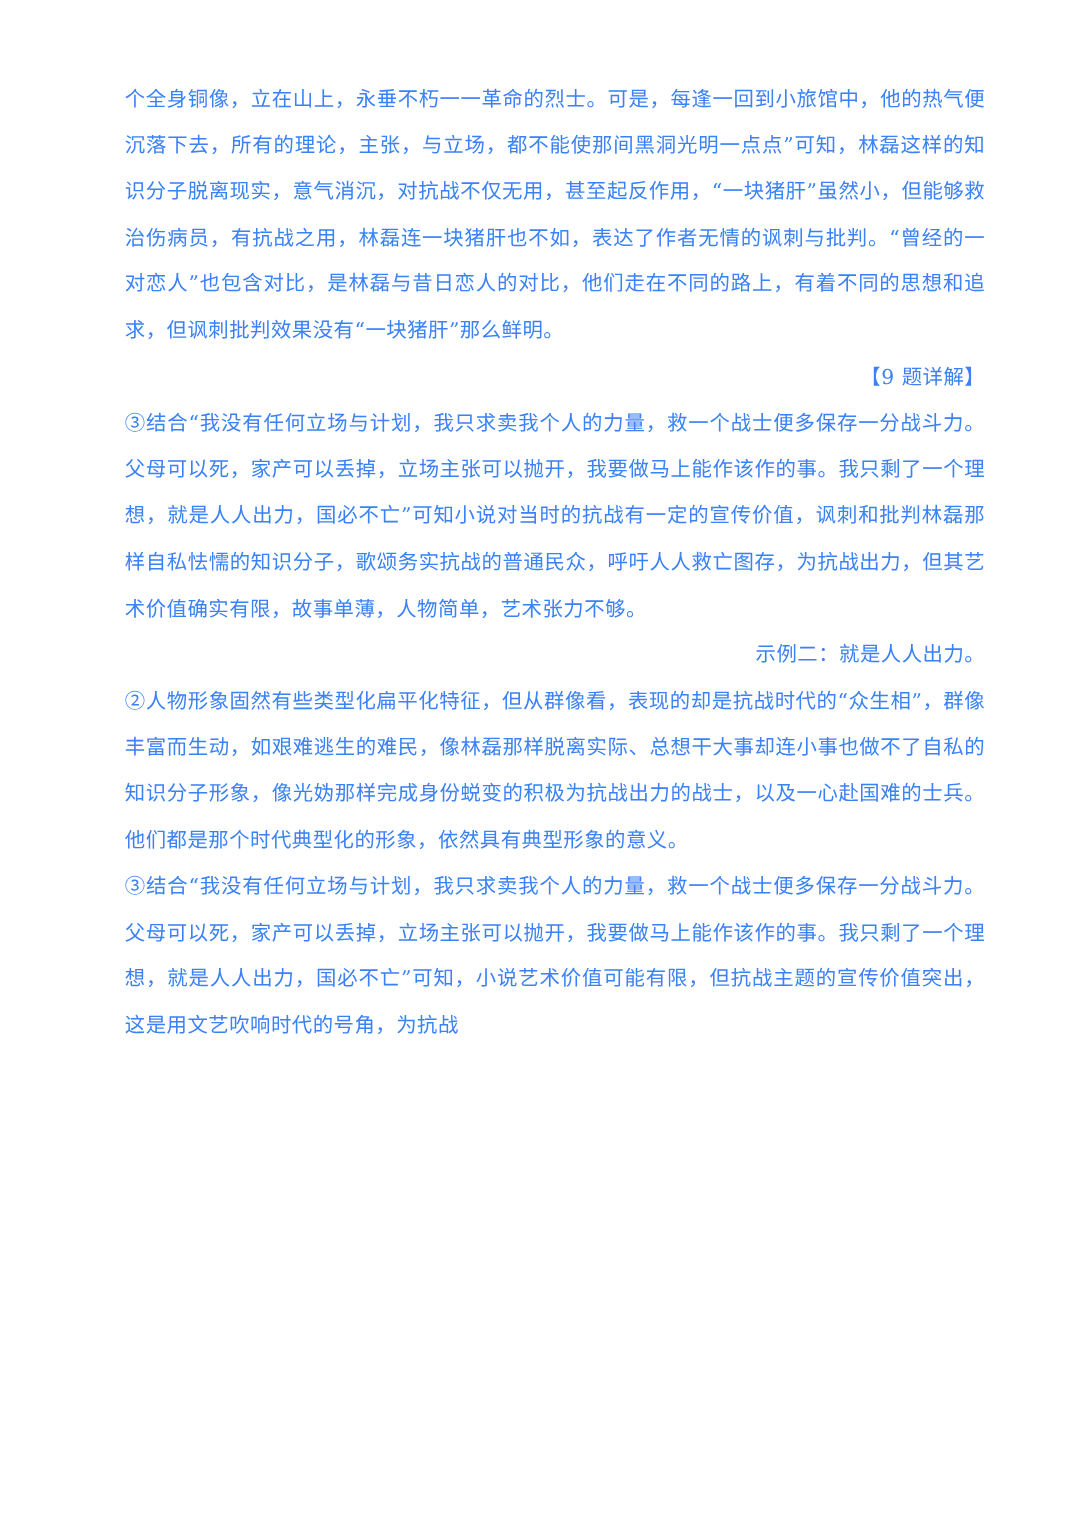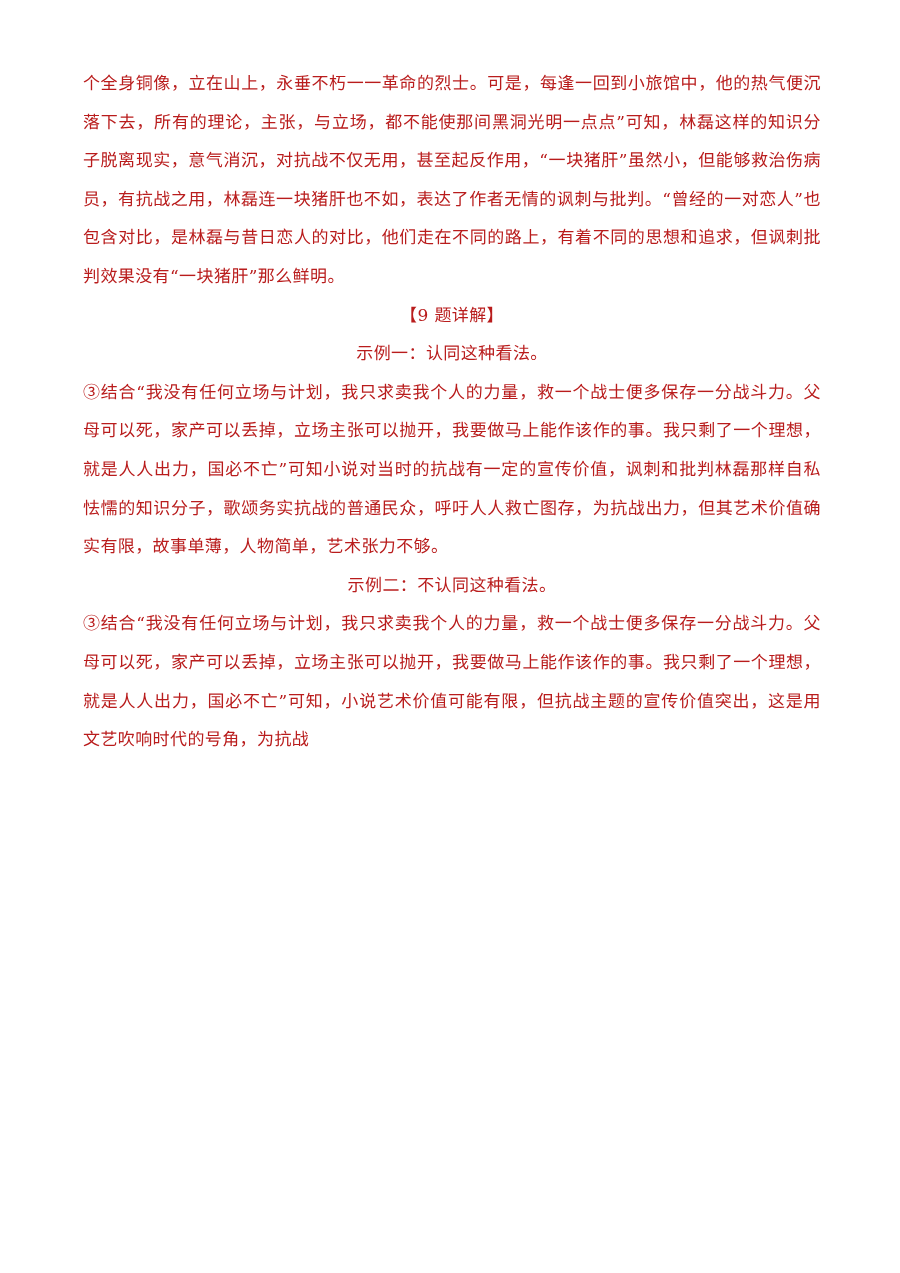--- a/index.html
+++ b/index.html
@@ -6,42 +6,42 @@
     margin: 0;
     padding: 0;
     background: #ffffff;
   }
   .page {
     position: relative;
     width: 900px;
     height: 1273px;
     box-sizing: border-box;
     background: #ffffff;
-    padding: 64px 79px 0 83px;
+    padding: 64px 79px 0 104px;
     overflow: hidden;
     font-family: "DejaVu Serif", "Liberation Serif", serif;
     font-size: 17px;
     line-height: 38.6px;
-    color: #b91c1c;
+    color: #3b82f6;
   }
   .para {
     margin: 0;
     padding: 0;
     text-align: justify;
     text-justify: inter-ideograph;
     letter-spacing: 0.4px;
     word-break: break-all;
   }
   .para.heading {
-    text-align: center;
+    text-align: right;
   }
 </style>
 </head>
 <body>
 
 <div class="page">
   <p class="para">个全身铜像，立在山上，永垂不朽一一革命的烈士。可是，每逢一回到小旅馆中，他的热气便沉落下去，所有的理论，主张，与立场，都不能使那间黑洞光明一点点”可知，林磊这样的知识分子脱离现实，意气消沉，对抗战不仅无用，甚至起反作用，“一块猪肝”虽然小，但能够救治伤病员，有抗战之用，林磊连一块猪肝也不如，表达了作者无情的讽刺与批判。“曾经的一对恋人”也包含对比，是林磊与昔日恋人的对比，他们走在不同的路上，有着不同的思想和追求，但讽刺批判效果没有“一块猪肝”那么鲜明。</p>
   <p class="para heading">【9 题详解】</p>
-  <p class="para heading">示例一：认同这种看法。</p>
   <p class="para">③结合“我没有任何立场与计划，我只求卖我个人的力量，救一个战士便多保存一分战斗力。父母可以死，家产可以丢掉，立场主张可以抛开，我要做马上能作该作的事。我只剩了一个理想，就是人人出力，国必不亡”可知小说对当时的抗战有一定的宣传价值，讽刺和批判林磊那样自私怯懦的知识分子，歌颂务实抗战的普通民众，呼吁人人救亡图存，为抗战出力，但其艺术价值确实有限，故事单薄，人物简单，艺术张力不够。</p>
-  <p class="para heading">示例二：不认同这种看法。</p>
+  <p class="para heading">示例二：就是人人出力。</p>
+  <p class="para">②人物形象固然有些类型化扁平化特征，但从群像看，表现的却是抗战时代的“众生相”，群像丰富而生动，如艰难逃生的难民，像林磊那样脱离实际、总想干大事却连小事也做不了自私的知识分子形象，像光妫那样完成身份蜕变的积极为抗战出力的战士，以及一心赴国难的士兵。他们都是那个时代典型化的形象，依然具有典型形象的意义。</p>
   <p class="para">③结合“我没有任何立场与计划，我只求卖我个人的力量，救一个战士便多保存一分战斗力。父母可以死，家产可以丢掉，立场主张可以抛开，我要做马上能作该作的事。我只剩了一个理想，就是人人出力，国必不亡”可知，小说艺术价值可能有限，但抗战主题的宣传价值突出，这是用文艺吹响时代的号角，为抗战</p>
 </div>
 
 </body></html>

